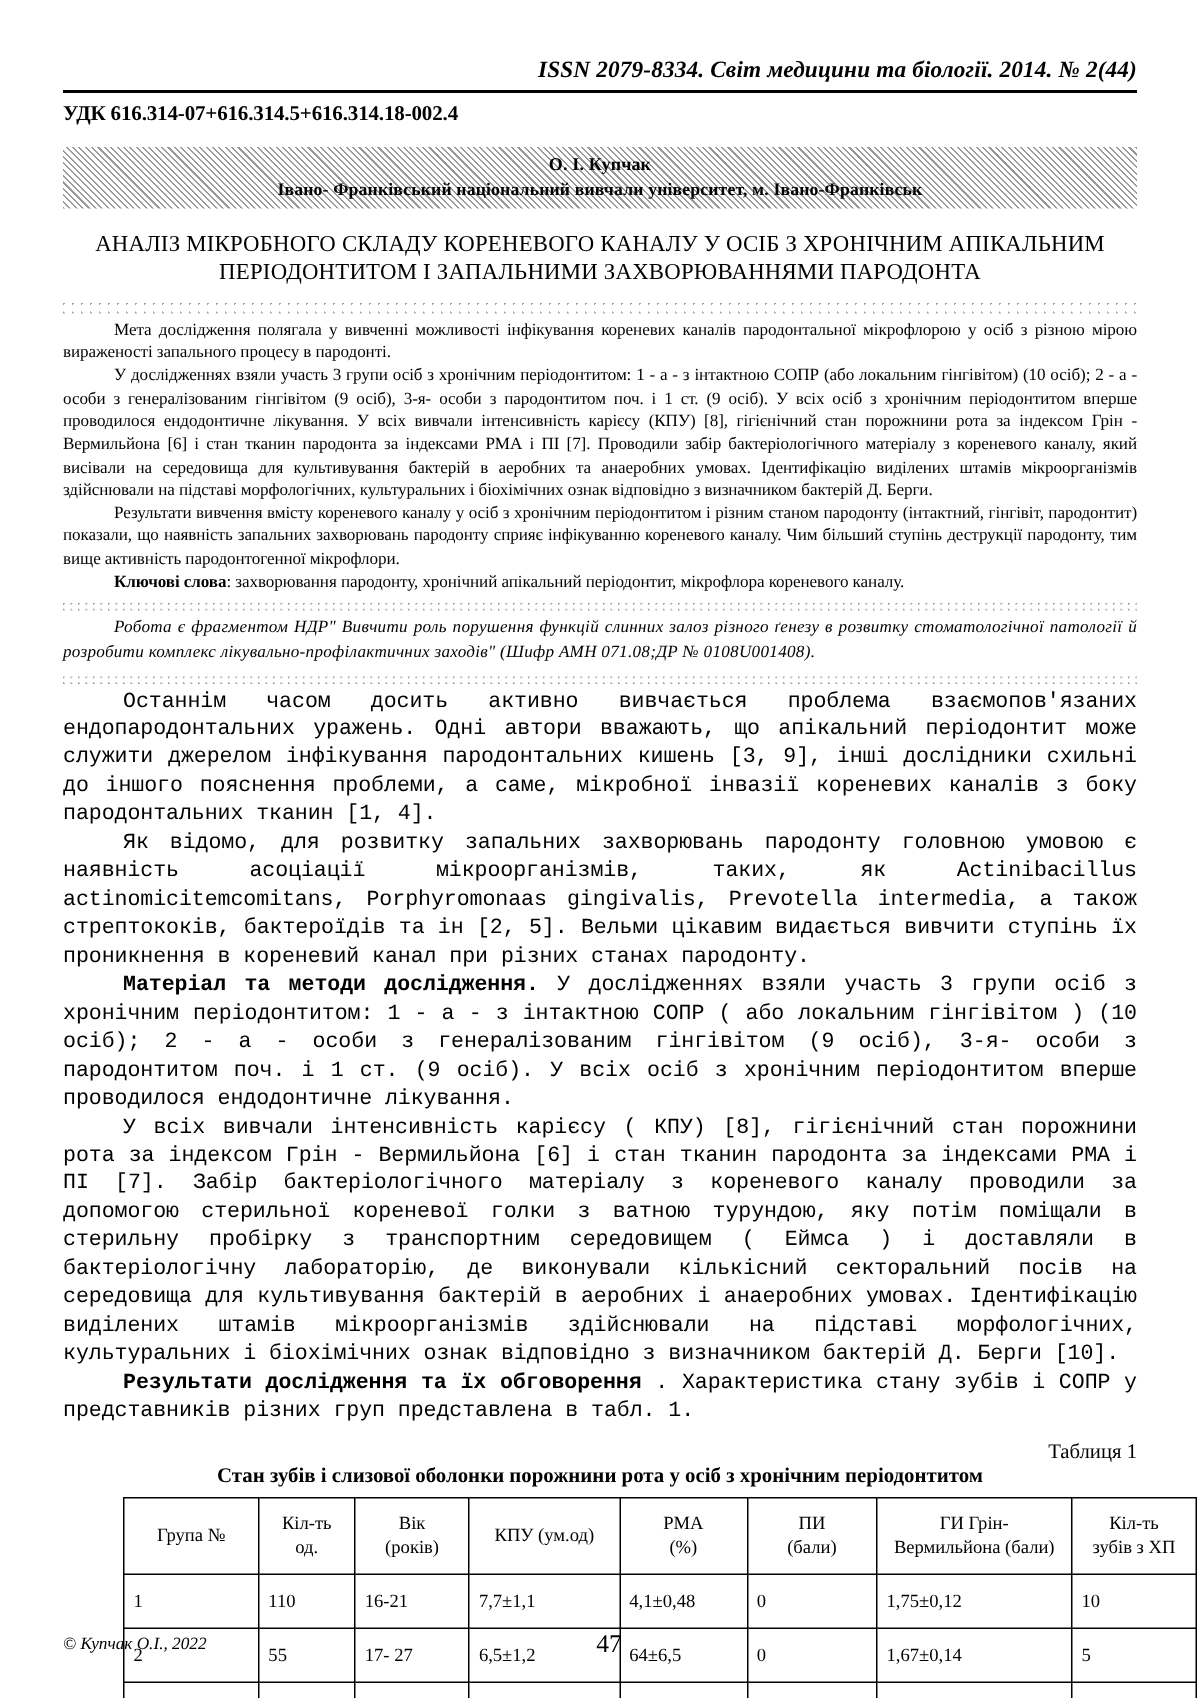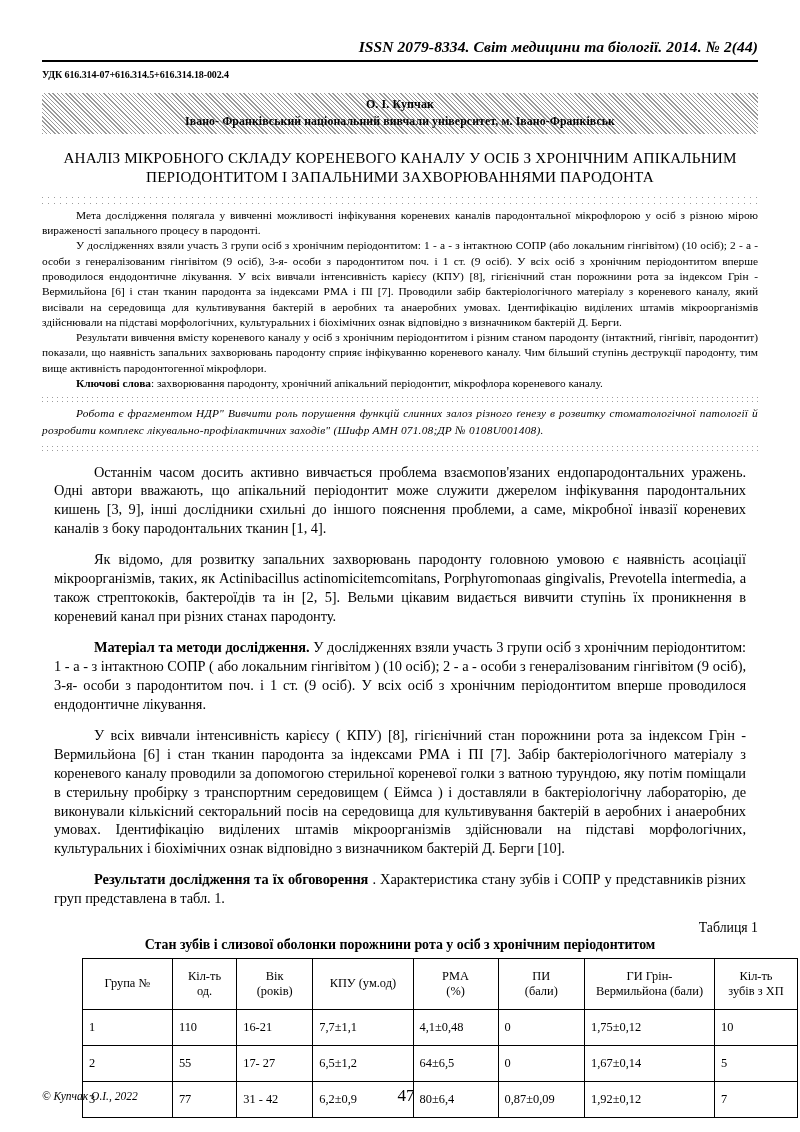--- a/index.html
+++ b/index.html
@@ -37,21 +37,21 @@
   .rule-head {
     margin-top: 5px;
     border-top: 2px solid #000;
     height: 0;
   }
 
   
   .udc {
     margin-top: 7px;
     font-weight: bold;
-    font-size: 10px;
+    font-size: 14px;
     letter-spacing: -0.1px;
   }
 
   
   .author-band {
     margin-top: 13px;
     padding: 3px 0 4px 0;
     background-image: repeating-linear-gradient(
         45deg,
         #9a9a9a 0px, #9a9a9a 1px,
@@ -110,26 +110,27 @@
     font-style: italic;
     font-size: 11.4px;
     line-height: 1.5;
     text-align: justify;
     text-indent: 34px;
     letter-spacing: .2px;
   }
 
   
   .body-text p {
-    margin: 12px;
+    margin: 0;
     font-size: 14.4px;
     line-height: 1.315;
     text-align: justify;
     text-indent: 40px;
     letter-spacing: -0.05px;
+    font-family: Liberation Mono, monospace;
   }
   .body-text b { font-weight: bold; }
 
   
   .table-number {
     margin-top: 9px;
     text-align: right;
     font-size: 13.8px;
   }
   .table-caption {

